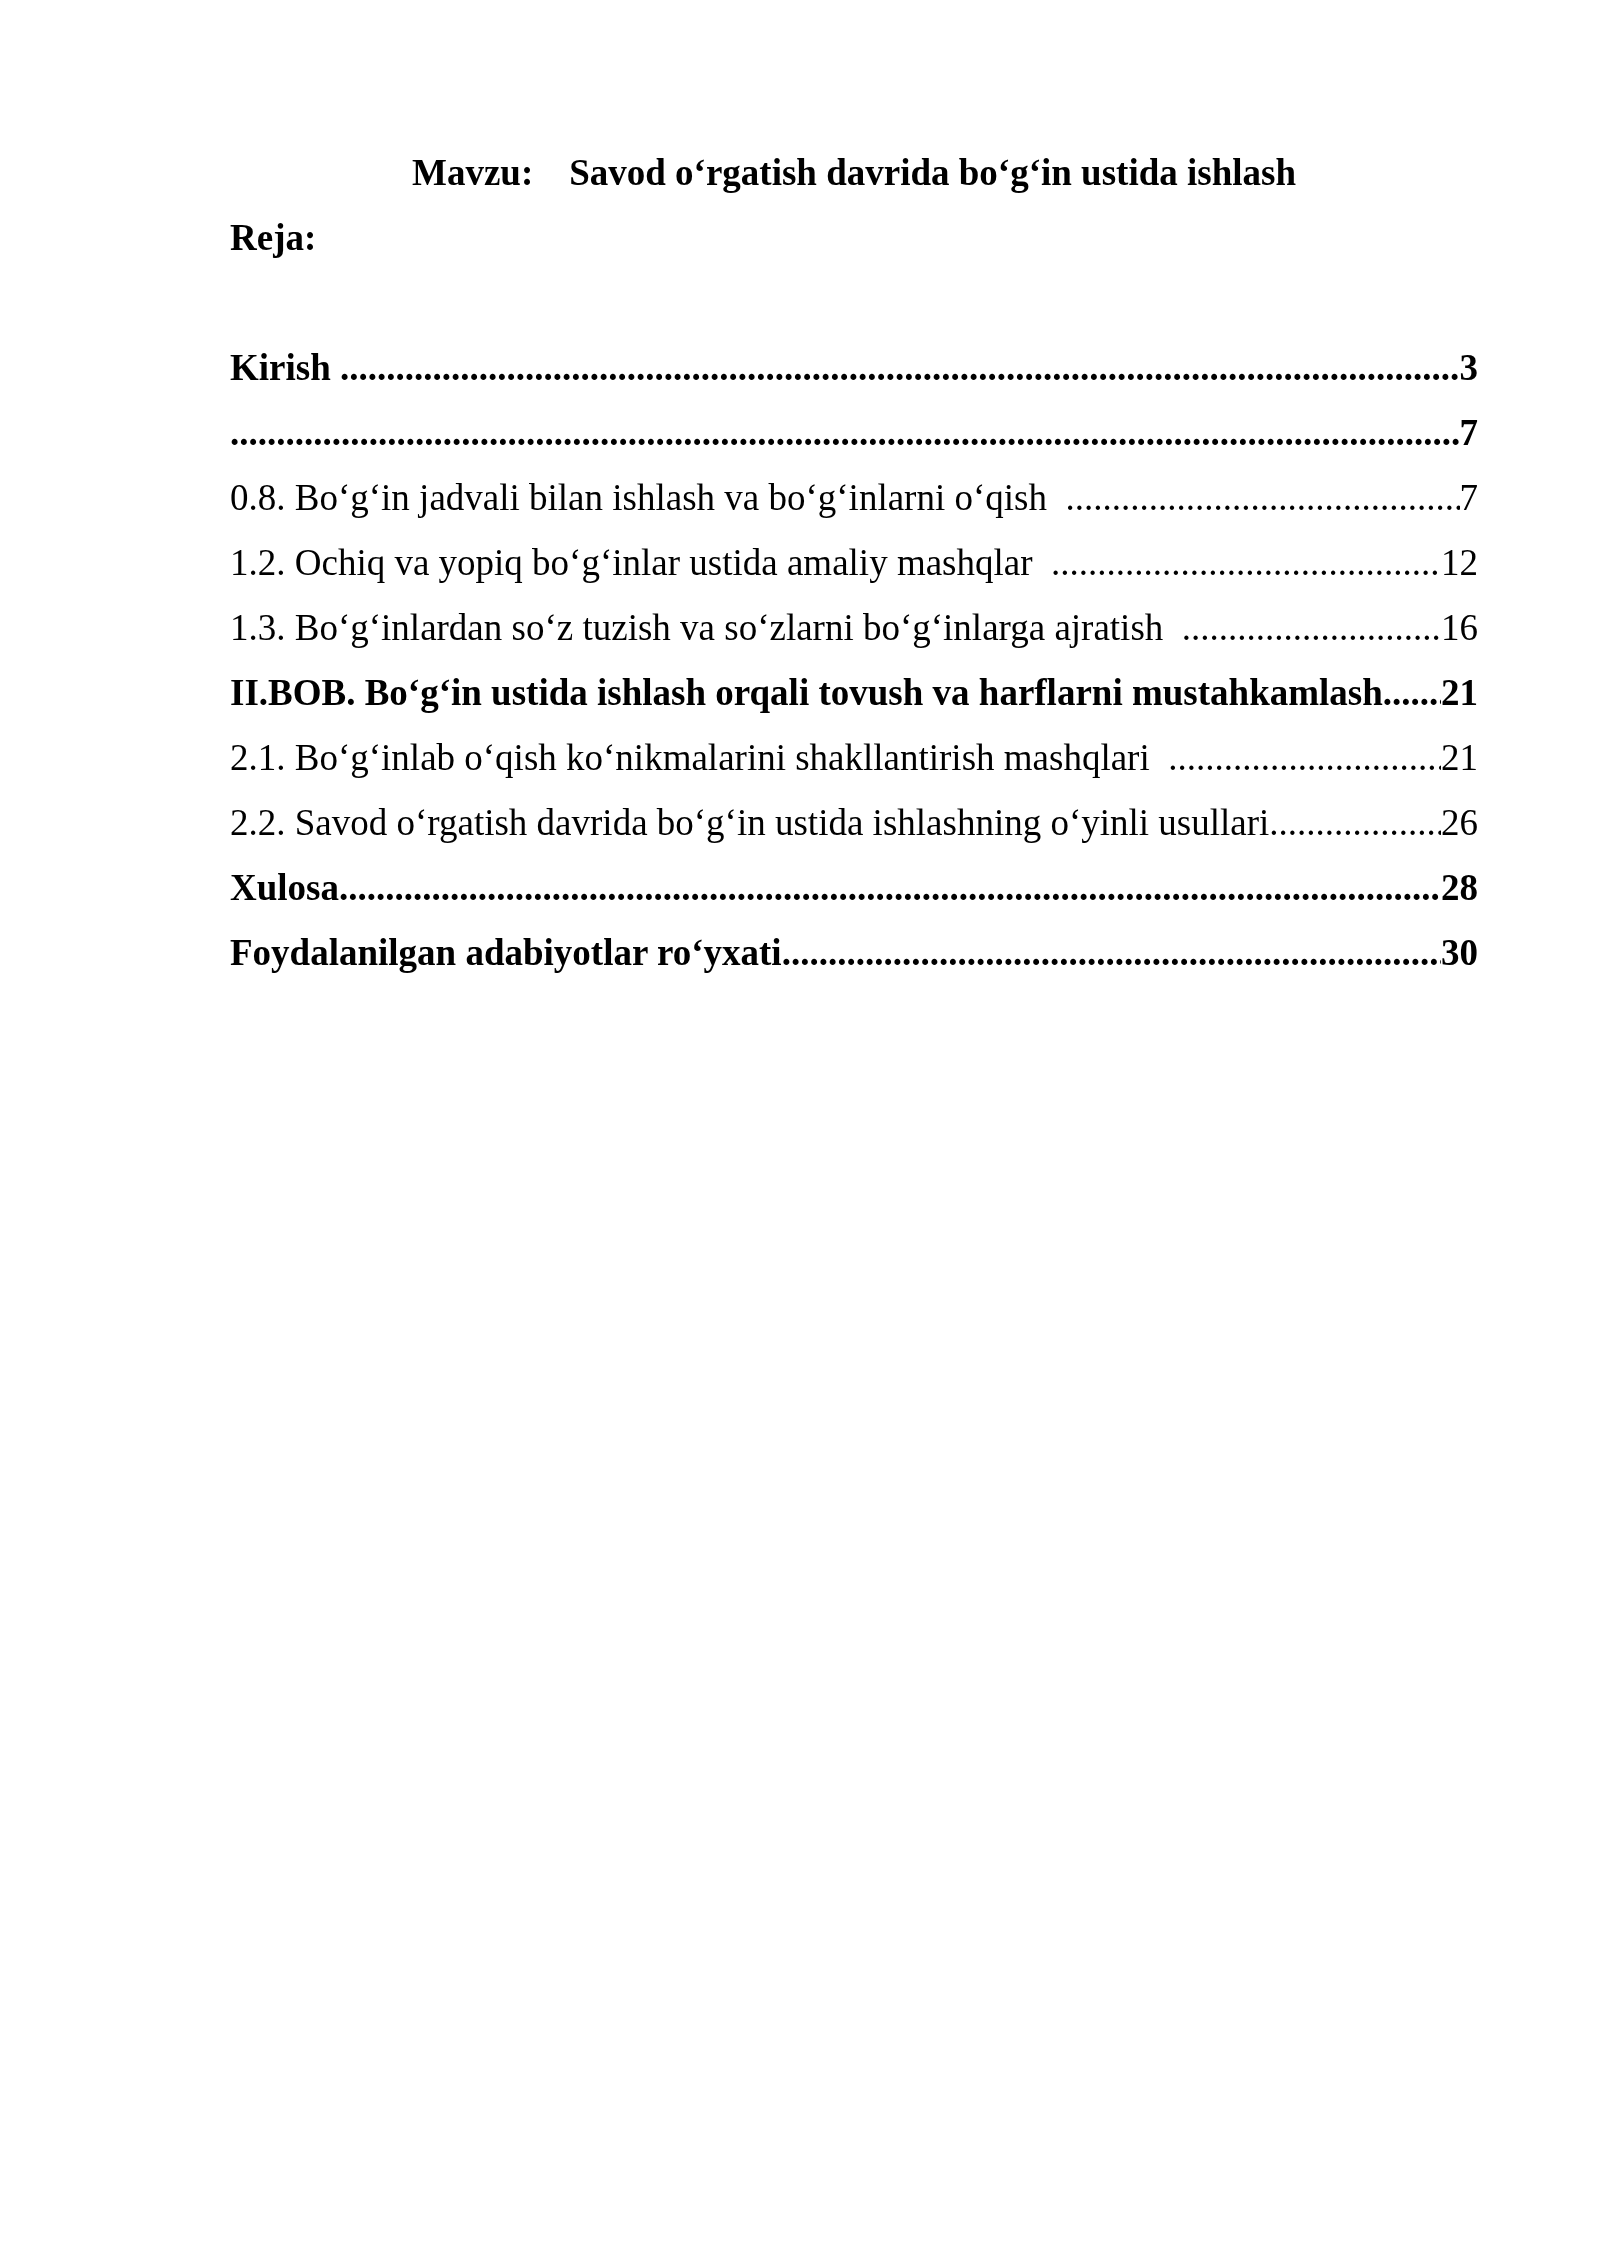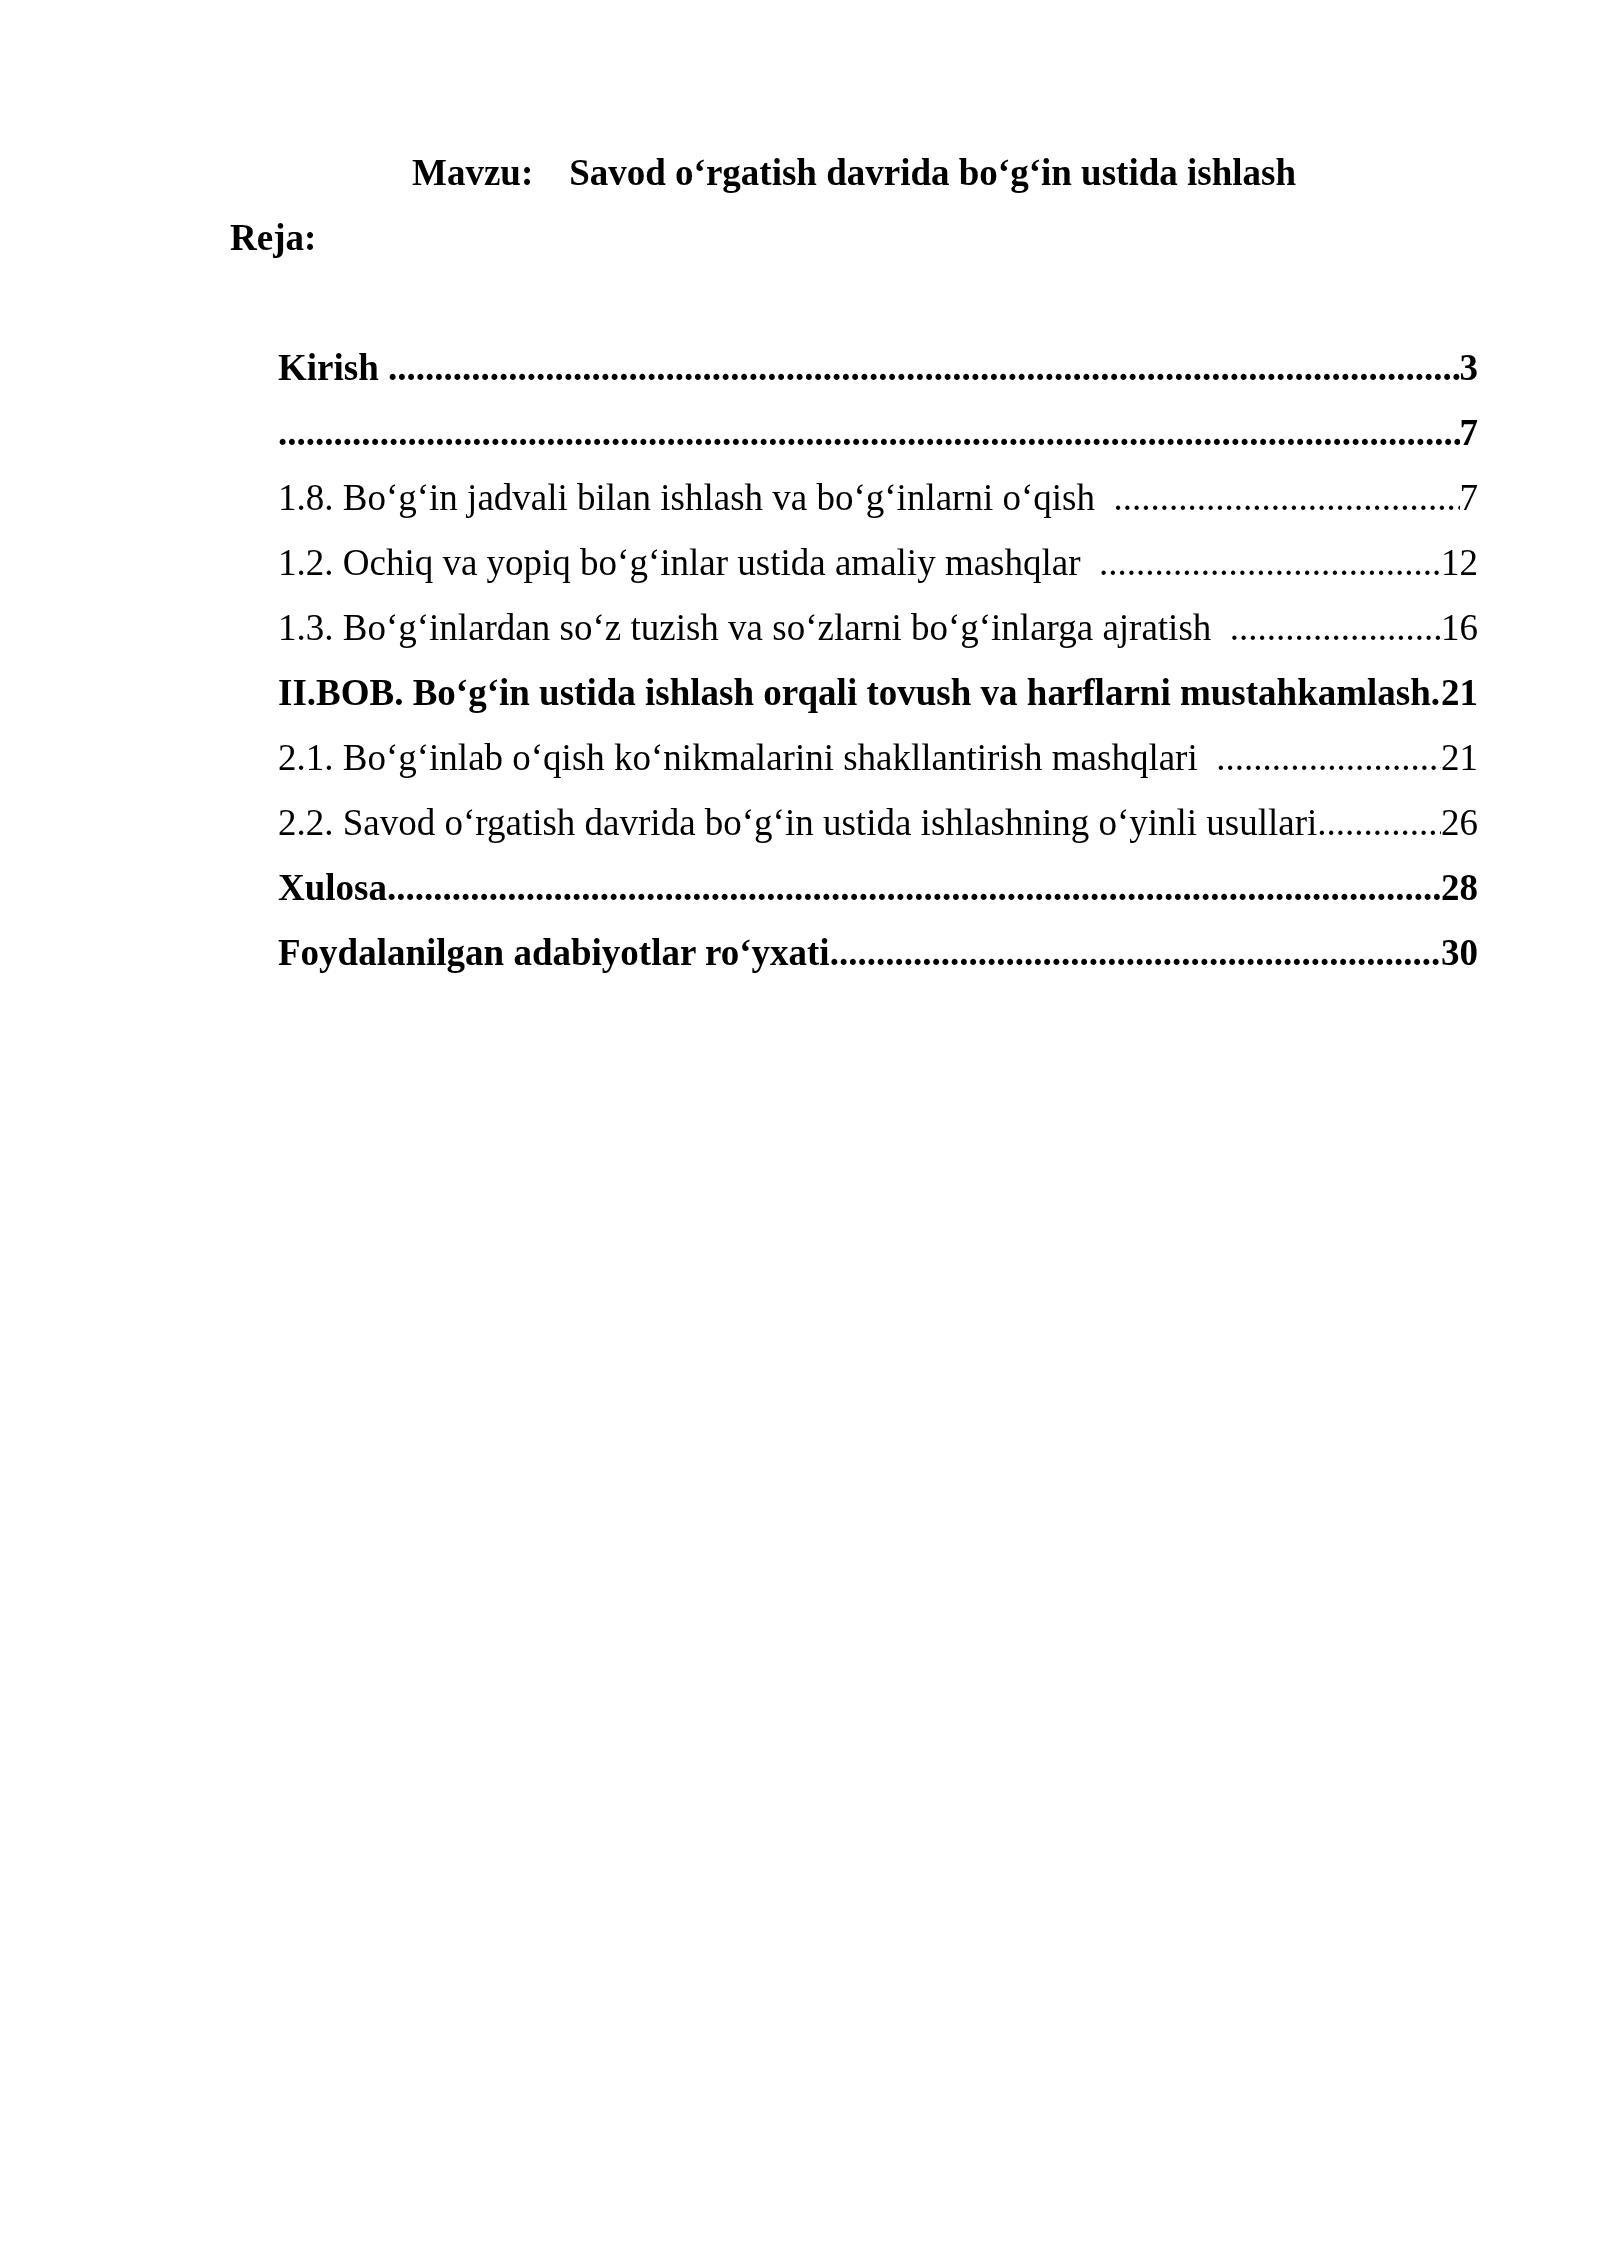--- a/index.html
+++ b/index.html
@@ -27,21 +27,20 @@
   }
   .title-label {
     margin-right: 36px;
   }
   .subtitle {
     text-align: left;
     font-weight: bold;
   }
   .toc {
     margin-top: 65px;
-    margin-left: 48px;
   }
   .toc-row {
     display: flex;
     align-items: baseline;
     width: 100%;
   }
   .toc-row.bold {
     font-weight: bold;
   }
   .toc-label {
@@ -80,21 +79,21 @@
       <span class="toc-dots"></span>
       <span class="toc-page">3</span>
     </div>
 
     <div class="toc-row bold">
       <span class="toc-dots"></span>
       <span class="toc-page">7</span>
     </div>
 
     <div class="toc-row">
-      <span class="toc-label">1.8. Bo‘g‘in jadvali bilan ishlash va bo‘g‘inlarni o‘qish  </span>
+      <span class="toc-label">0.8. Bo‘g‘in jadvali bilan ishlash va bo‘g‘inlarni o‘qish  </span>
       <span class="toc-dots"></span>
       <span class="toc-page">7</span>
     </div>
 
     <div class="toc-row">
       <span class="toc-label">1.2. Ochiq va yopiq bo‘g‘inlar ustida amaliy mashqlar  </span>
       <span class="toc-dots"></span>
       <span class="toc-page">12</span>
     </div>
 

